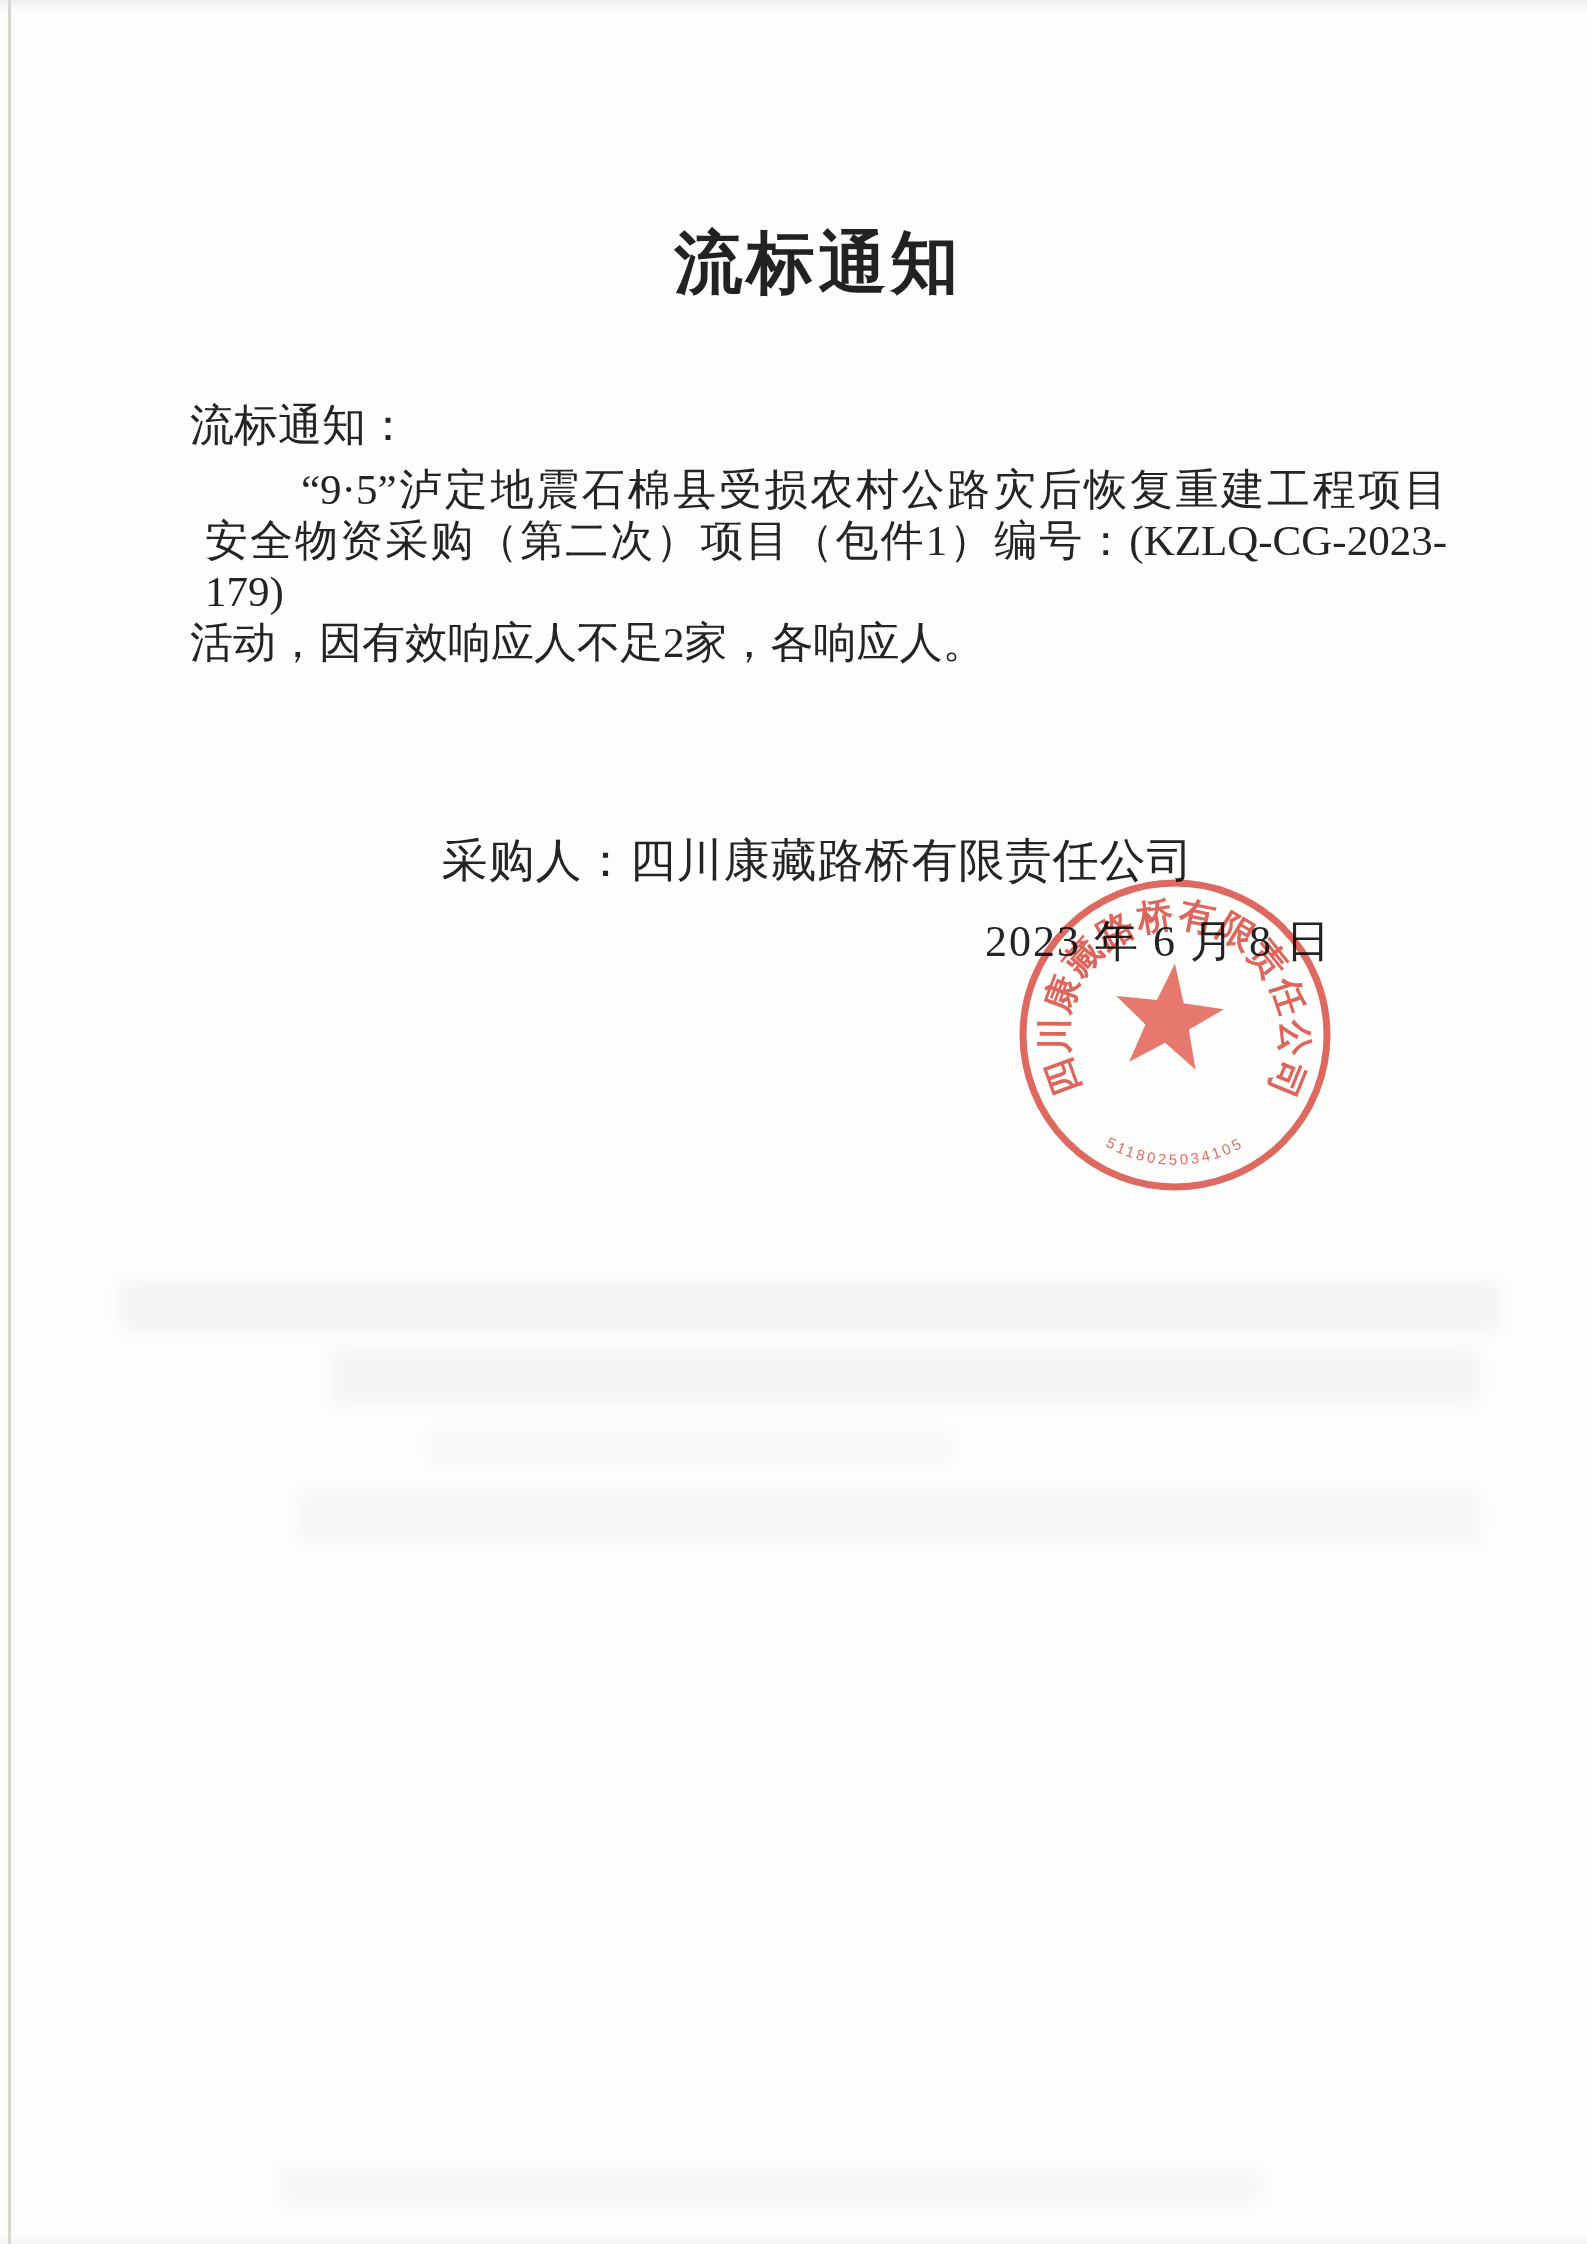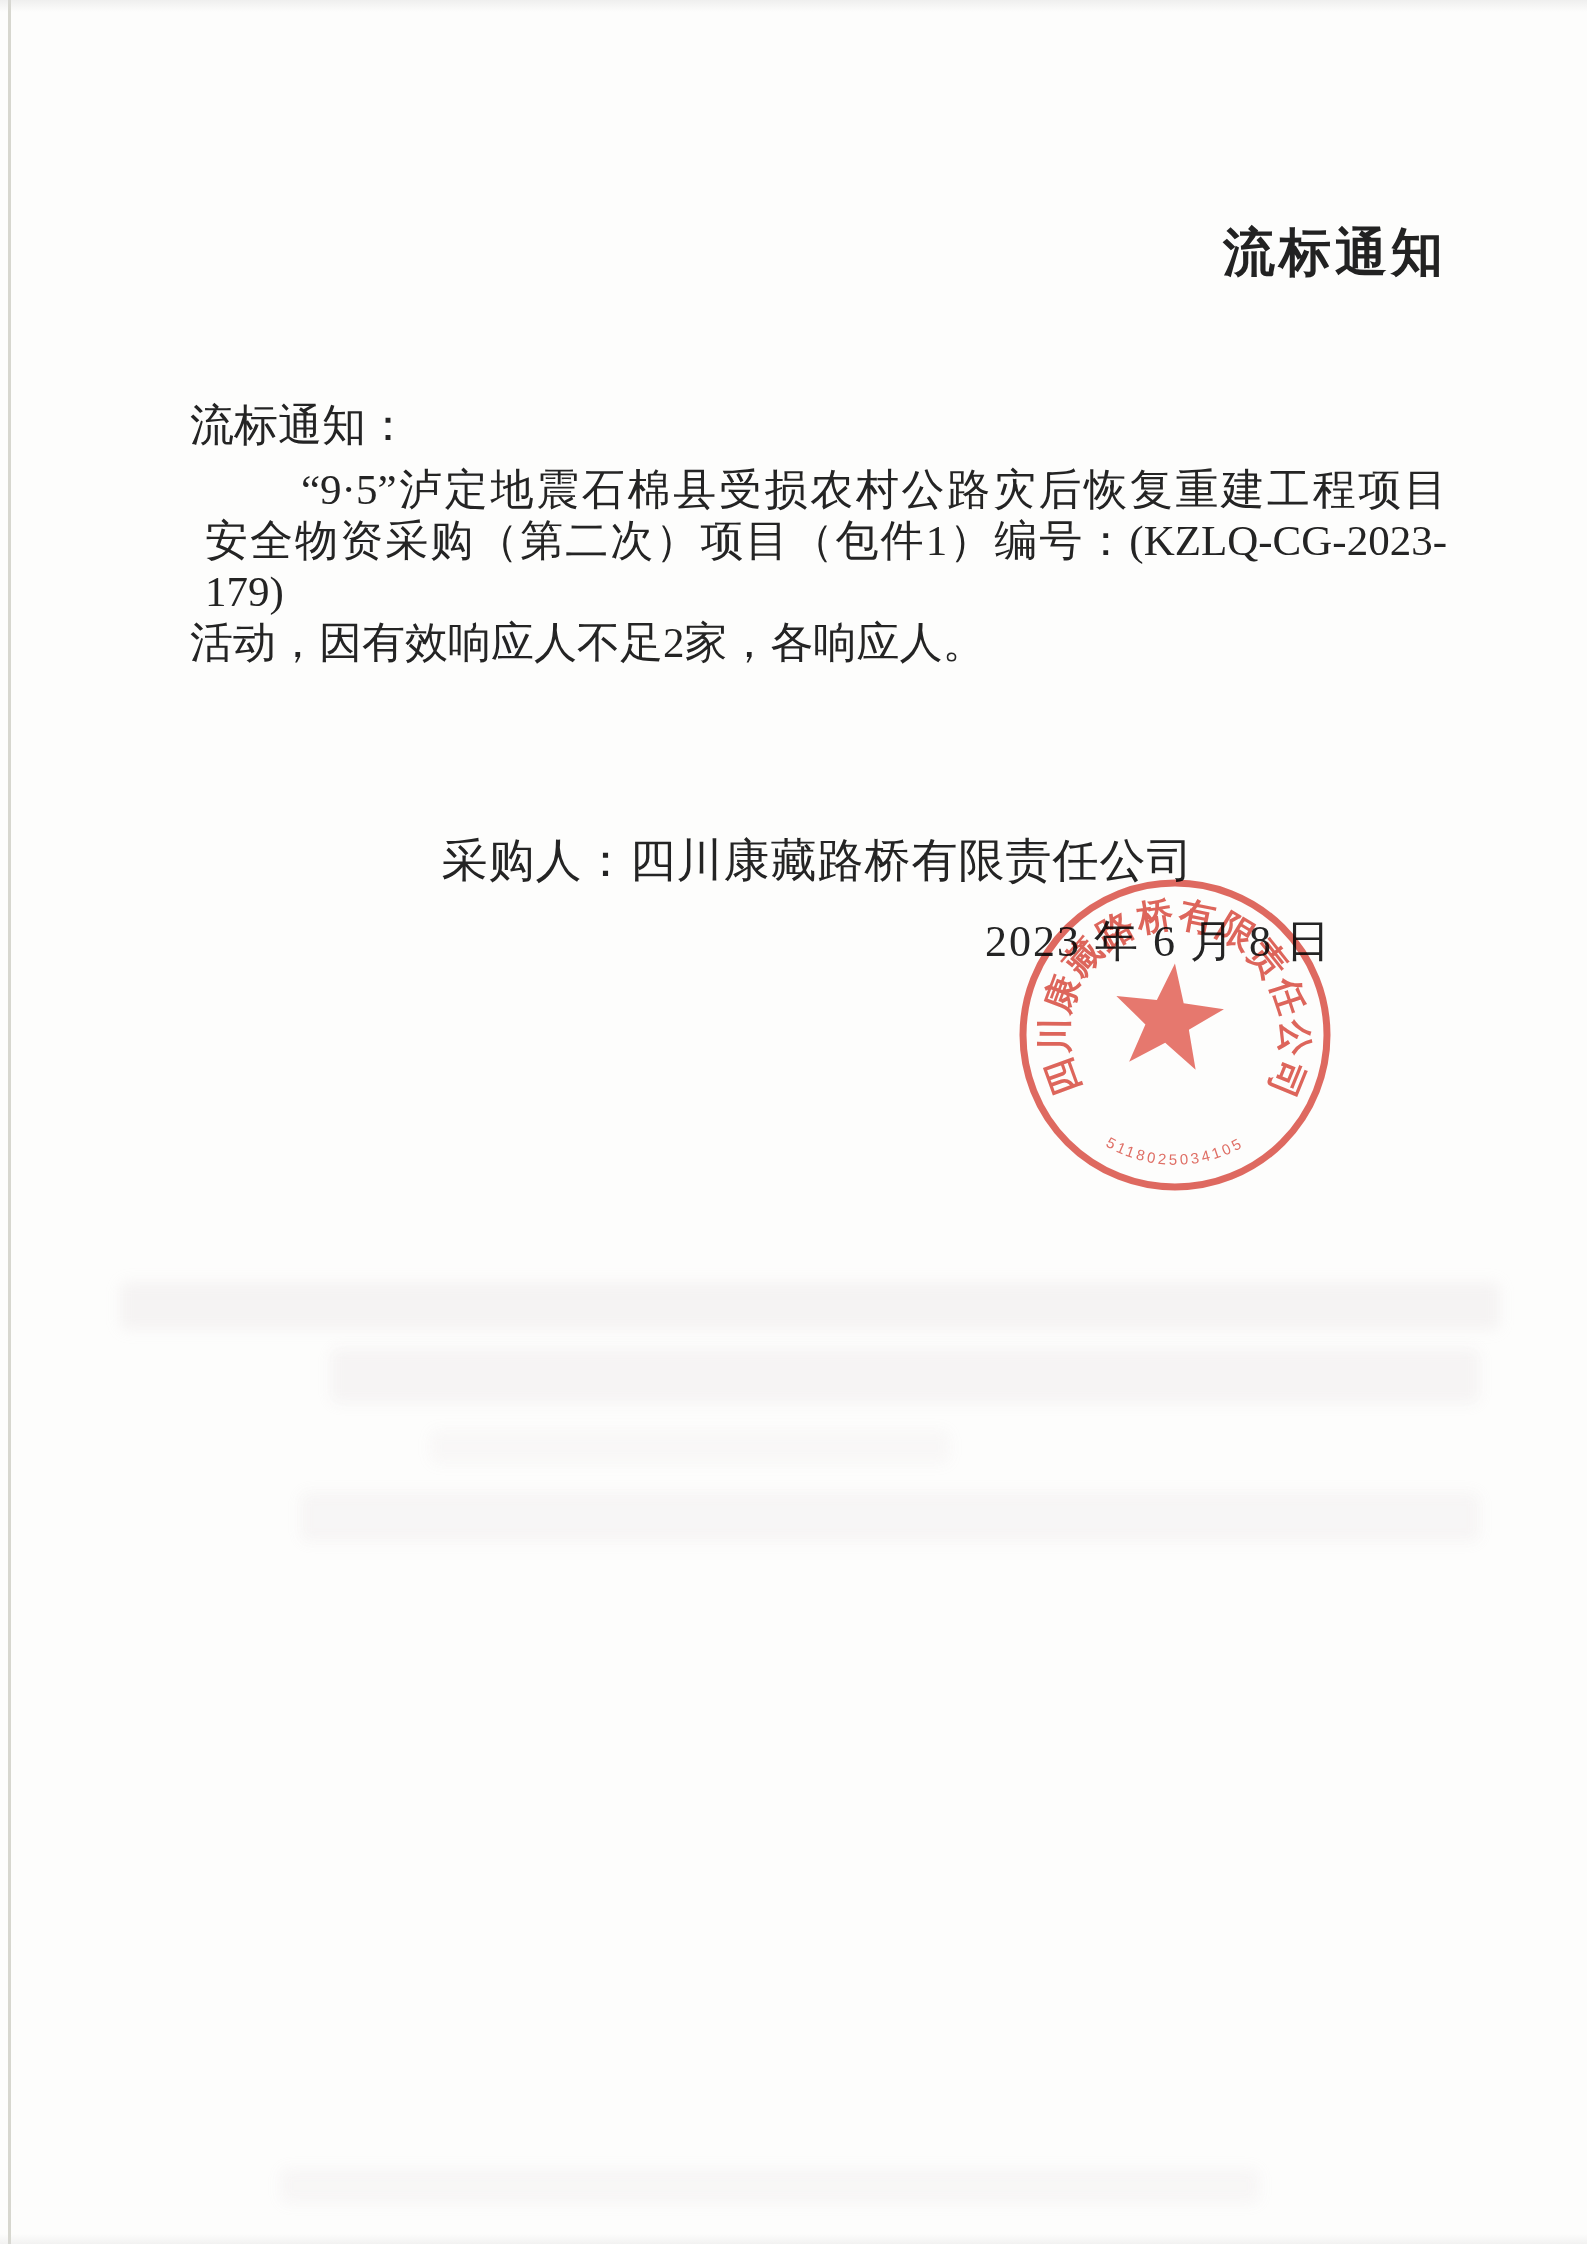--- a/index.html
+++ b/index.html
@@ -12,22 +12,22 @@
     color:#262626;
   }
   
   .scan-edge-left{position:absolute;left:8px;top:0;width:3px;height:100%;background:#c9c9c0;opacity:.75;}
   .scan-edge-top{position:absolute;left:0;top:0;width:100%;height:12px;background:linear-gradient(#dadada66,#ffffff00);}
   .scan-edge-bottom{position:absolute;left:0;bottom:0;width:100%;height:10px;background:linear-gradient(#ffffff00,#d8d8d84d);}
   .bleed{position:absolute;background:rgba(205,193,198,0.16);filter:blur(7px);border-radius:8px;}
 
   .title{
     position:absolute;left:190px;top:218px;width:1257px;
-    text-align:right;
-    font-size:52px;font-weight:bold;letter-spacing:4px;
+    text-align:center;
+    font-size:68px;font-weight:bold;letter-spacing:4px;
     color:#222;
   }
   .salutation{
     position:absolute;left:190px;top:396px;
     font-size:44px;color:#242424;
   }
   .paragraph{
     position:absolute;left:190px;top:464px;width:1257px;
     font-size:43px;line-height:51px;color:#242424;
   }

